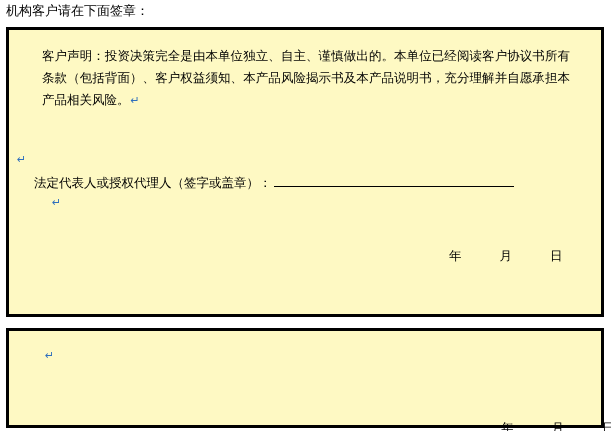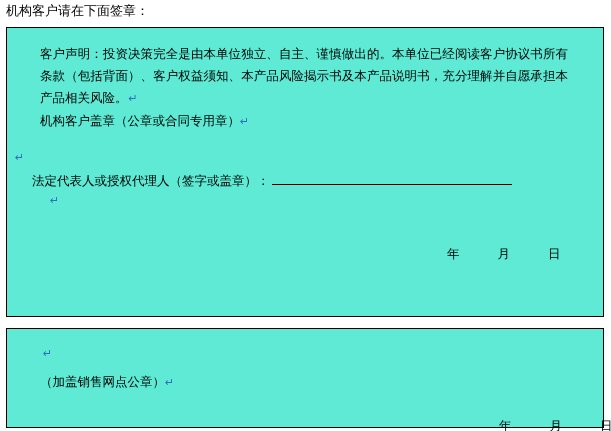--- a/index.html
+++ b/index.html
@@ -23,23 +23,23 @@
   .heading {
     position: absolute;
     left: 6px;
     top: 2px;
     font-size: 13px;
     line-height: 18px;
     white-space: nowrap;
   }
   .box {
     position: absolute;
-    border: 1px solid #000000;
+    border: 3px solid #000000;
     box-sizing: border-box;
-    background: #5eead4;
+    background: #fef9c3;
   }
   .box-main {
     left: 6px;
     top: 27px;
     width: 598px;
     height: 290px;
   }
   .box-seal {
     left: 6px;
     top: 328px;
@@ -138,45 +138,39 @@
 <div class="page">
 
   <div class="heading">机构客户请在下面签章：</div>
 
   <div class="box box-main">
 
     <div class="decl">
       <span>客户声明：投资决策完全是由本单位独立、自主、谨慎做出的。本单位已经阅读客户协议书所有条款（包括背面）、客户权益须知、本产品风险揭示书及本产品说明书，充分理解并自愿承担本产品相关风险。</span><span class="pilcrow">↵</span>
     </div>
 
-    <div class="line-org">
-      <span>机构客户盖章（公章或合同专用章）</span><span class="pilcrow">↵</span>
-    </div>
 
     <span class="pilcrow mark-a">↵</span>
 
     <div class="line-rep">
       <span>法定代表人或授权代理人（签字或盖章）：</span><span class="sign-rule"></span>
     </div>
 
     <span class="pilcrow mark-b">↵</span>
 
     <div class="date-row date-main">
       <span>年</span><span class="gap"></span><span>月</span><span class="gap"></span><span>日</span>
     </div>
 
   </div>
 
   <div class="box box-seal">
 
     <span class="pilcrow mark-seal-top">↵</span>
 
-    <div class="line-seal">
-      <span>（加盖销售网点公章）</span><span class="pilcrow">↵</span>
-    </div>
 
     <div class="date-row date-seal">
       <span>年</span><span class="gap"></span><span>月</span><span class="gap"></span><span>日</span>
     </div>
 
   </div>
 
 </div>
 
 </body></html>

